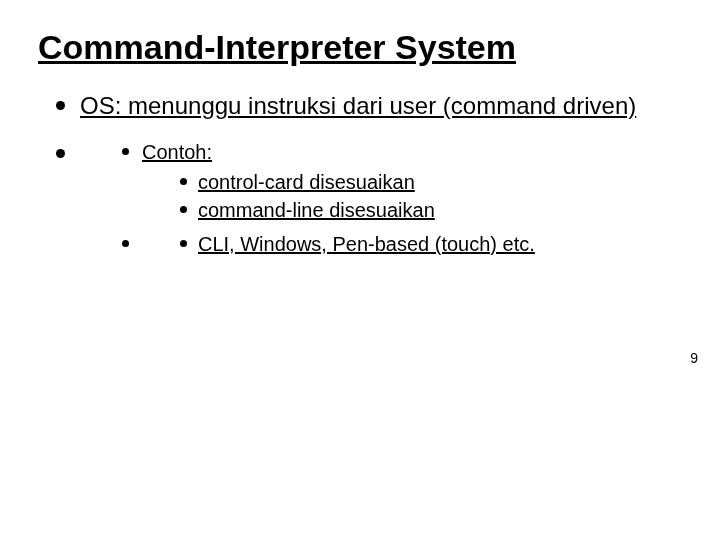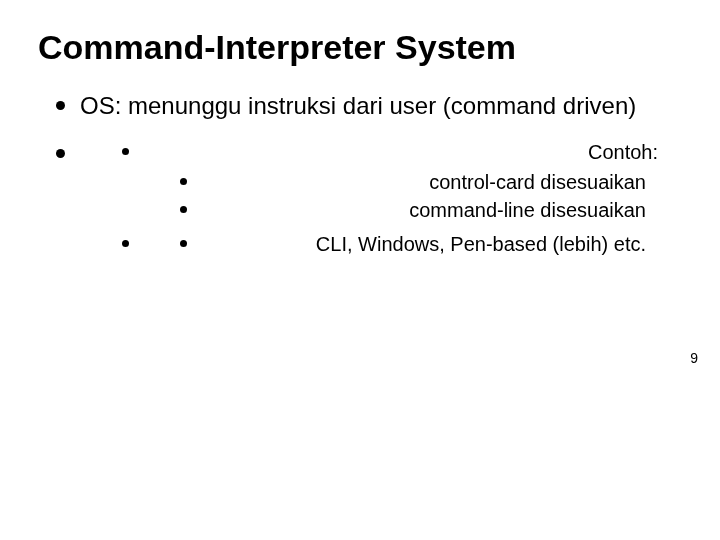--- a/index.html
+++ b/index.html
@@ -11,20 +11,21 @@
     font-family: Arial, Helvetica, sans-serif;
     color: #000;
     position: relative;
   }
   .slide {
     box-sizing: border-box;
     width: 720px;
     height: 380px;
     padding: 28px 38px 8px 38px;
     position: relative;
+    text-decoration: underline;
   }
   .title {
     font-size: 34px;
     font-weight: bold;
     margin: 0 0 24px 0;
     letter-spacing: 0px;
   }
   ul {
     list-style: none;
     margin: 12px;
@@ -53,21 +54,20 @@
   
   .lvl2 {
     margin-top: 18px;
   }
   .lvl2 > li {
     padding-left: 26px;
     font-size: 20px;
     line-height: 1.3;
     margin-left: 24px;
     margin-bottom: 6px;
-    text-align: right;
   }
   .lvl2 > li::before {
     content: "";
     position: absolute;
     left: 6px;
     top: 9px;
     width: 7px;
     height: 7px;
     background: #000;
     border-radius: 50%;
@@ -135,21 +135,21 @@
       <ul class="lvl2">
         <li>
           <span>Contoh:</span>
           <ul class="lvl3">
             <li>control-card disesuaikan</li>
             <li>command-line disesuaikan</li>
           </ul>
         </li>
         <li>
           <ul class="lvl4">
-            <li>CLI, Windows, Pen-based (lebih) etc.</li>
+            <li>CLI, Windows, Pen-based (touch) etc.</li>
           </ul>
         </li>
       </ul>
     </li>
   </ul>
 
   <div class="pagenum">9</div>
 </div>
 
 </body></html>

